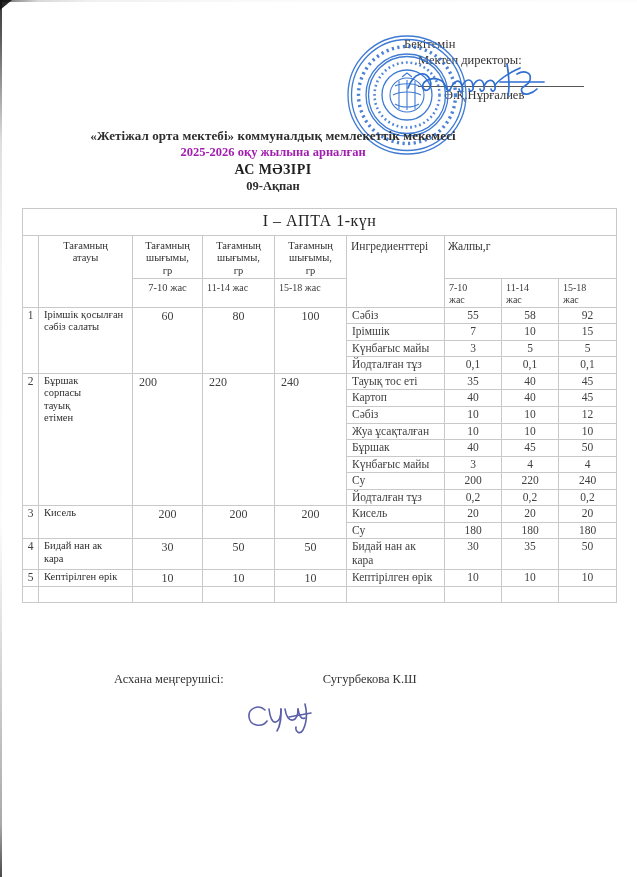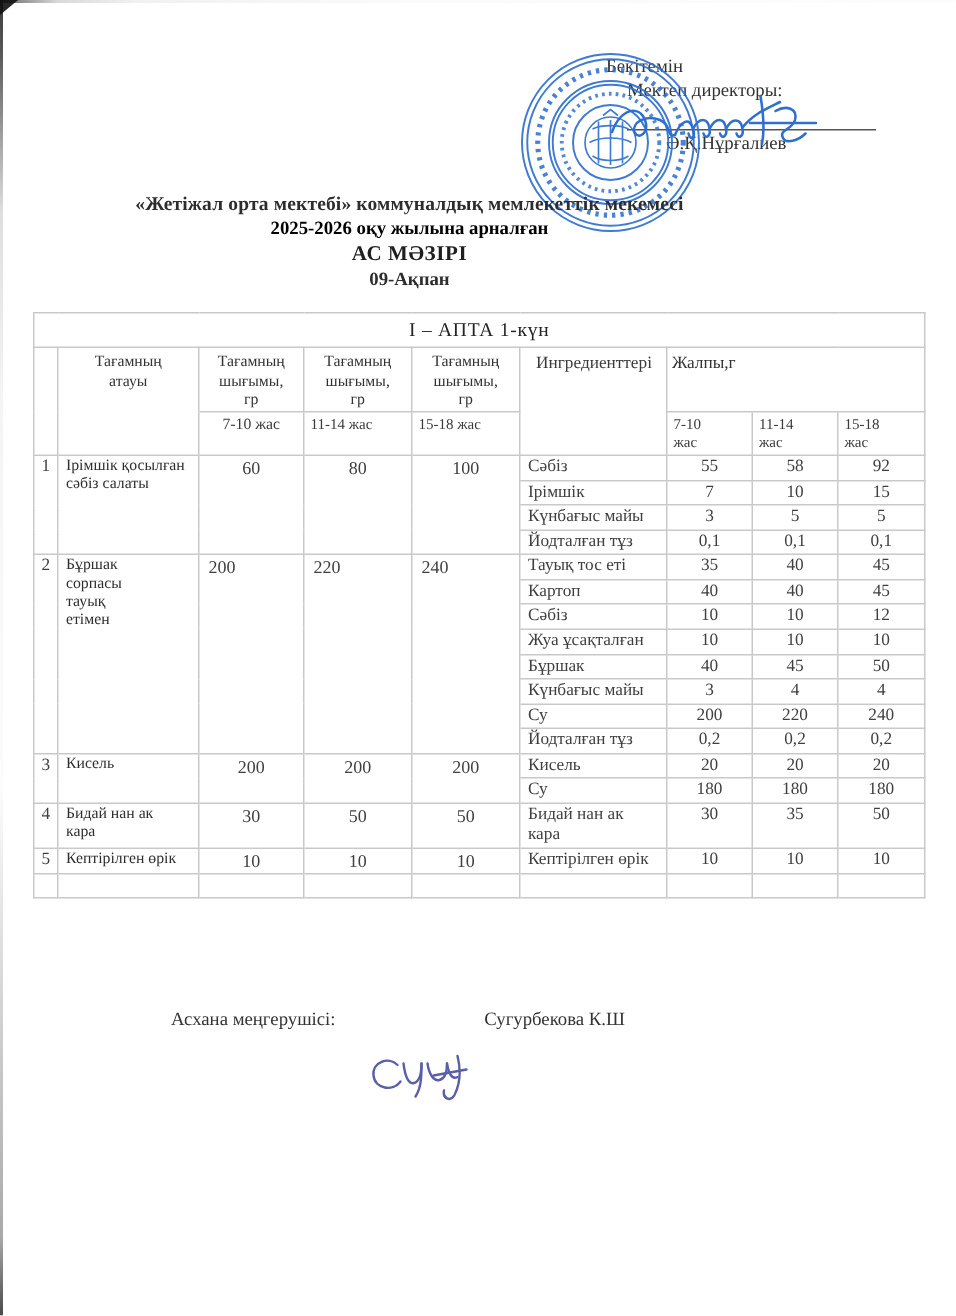--- a/index.html
+++ b/index.html
@@ -109,21 +109,21 @@
   }
   .titleblock .t1 {
     font-size: 13px;
     font-weight: bold;
     letter-spacing: .1px;
     color: #2d2d2d;
   }
   .titleblock .t2 {
     font-size: 12.5px;
     font-weight: bold;
-    color: #000000;
+    color: #a21caf;
     margin-top: 1px;
   }
   .titleblock .t3 {
     font-size: 14px;
     font-weight: bold;
     color: #1f1f1f;
     margin-top: 2px;
     letter-spacing: .4px;
   }
   .titleblock .t4 {
@@ -152,40 +152,40 @@
   }
   .menu-table td, .menu-table th {
     border: 1px solid #c9c9c9;
     padding: 1px 3px;
     vertical-align: top;
     font-weight: normal;
     line-height: 1.18;
   }
   .daybar {
     text-align: center;
-    font-size: 13px;
+    font-size: 16px;
     font-weight: bold;
     color: #242424;
     letter-spacing: .5px;
     padding: 3px 0 4px 0 !important;
     border-left: 1px solid #c9c9c9;
     border-right: 1px solid #c9c9c9;
     border-top: 1px solid #c9c9c9;
     border-bottom: 1px solid #c9c9c9;
   }
   .hdr {
     text-align: center;
     font-weight: bold;
     font-size: 10.5px;
     color: #333;
     vertical-align: top;
     padding-top: 4px !important;
   }
   .hdr-ing {
-    text-align: center;
+    text-align: left;
     font-weight: normal;
     font-size: 11.5px;
     color: #3a3a3a;
     vertical-align: top;
     padding-top: 4px !important;
     padding-left: 4px !important;
   }
   .hdr-total {
     text-align: left;
     font-weight: bold;

